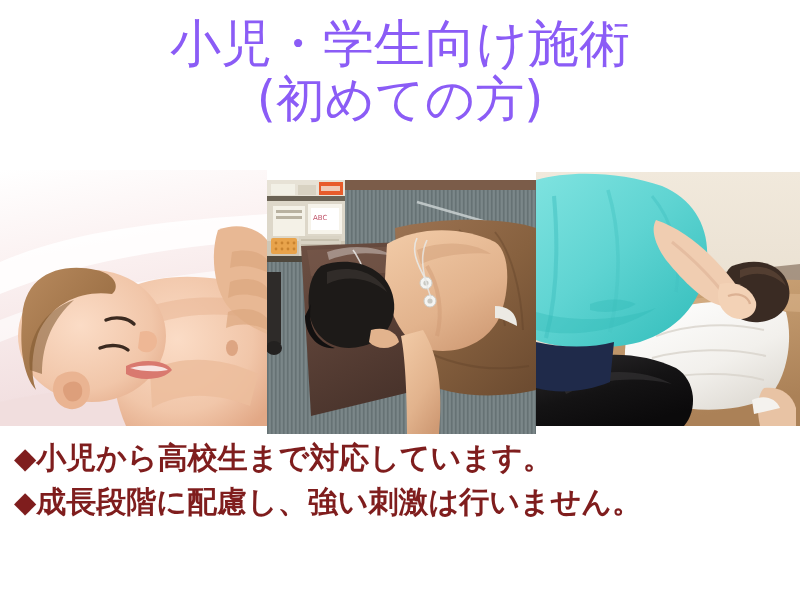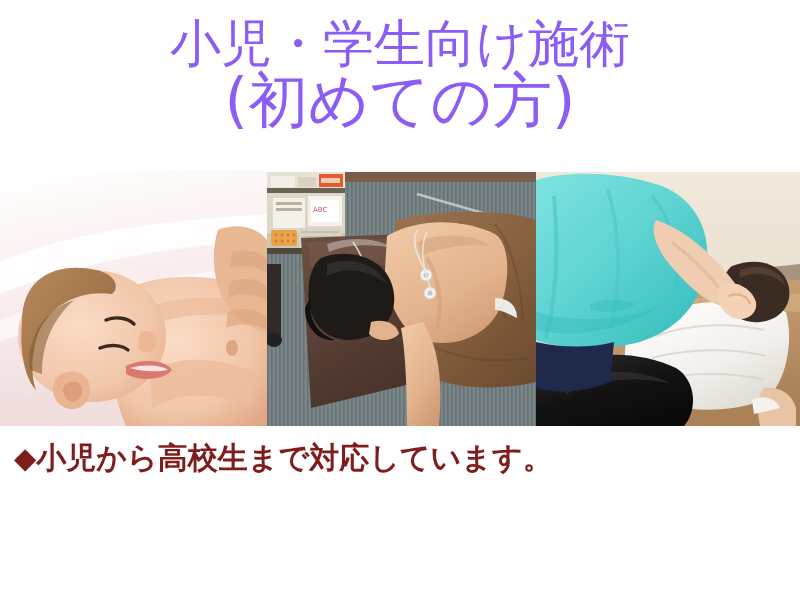--- a/index.html
+++ b/index.html
@@ -24,39 +24,39 @@
   .title-line {
     display: block;
     font-size: 51px;
     line-height: 56px;
     font-weight: normal;
     color: #8b5cf6;
     letter-spacing: 0px;
     white-space: nowrap;
   }
   .title-line.second {
-    font-size: 60px;
+    font-size: 49px;
   }
 
   
   .photo-strip {
     position: absolute;
     top: 170px;
     left: 0;
     width: 800px;
     height: 256px;
   }
   .photo {
     position: absolute;
     top: 0;
     height: 256px;
     overflow: hidden;
   }
   .photo.p1 { left: 0px;   width: 267px; }
-  .photo.p2 { left: 267px; width: 269px; top: 2px; height: 254px; }
+  .photo.p2 { left: 267px; width: 269px; top: 10px; height: 254px; }
   .photo.p3 { left: 536px; width: 264px; top: 2px; height: 254px; }
 
   .photo svg { display: block; width: 100%; height: 100%; }
 
   
   .bullets {
     position: absolute;
     left: 14px;
     top: 436px;
     width: 780px;
@@ -318,15 +318,18 @@
         <path d="M0 170 C26 176 56 176 78 170 L74 210 C50 220 22 222 0 216 Z" fill="#1f2a4a"></path>
       </svg>
     </div>
 
   </div>
 
   <div class="bullets">
     <div class="bullet">
       <span class="mark">◆</span><span>小児から高校生まで対応しています。</span>
     </div>
+    <div class="bullet">
+      <span class="mark">◆</span><span>成長段階に配慮し、強い刺激は行いません。</span>
+    </div>
   </div>
 
 </div>
 
 </body></html>

